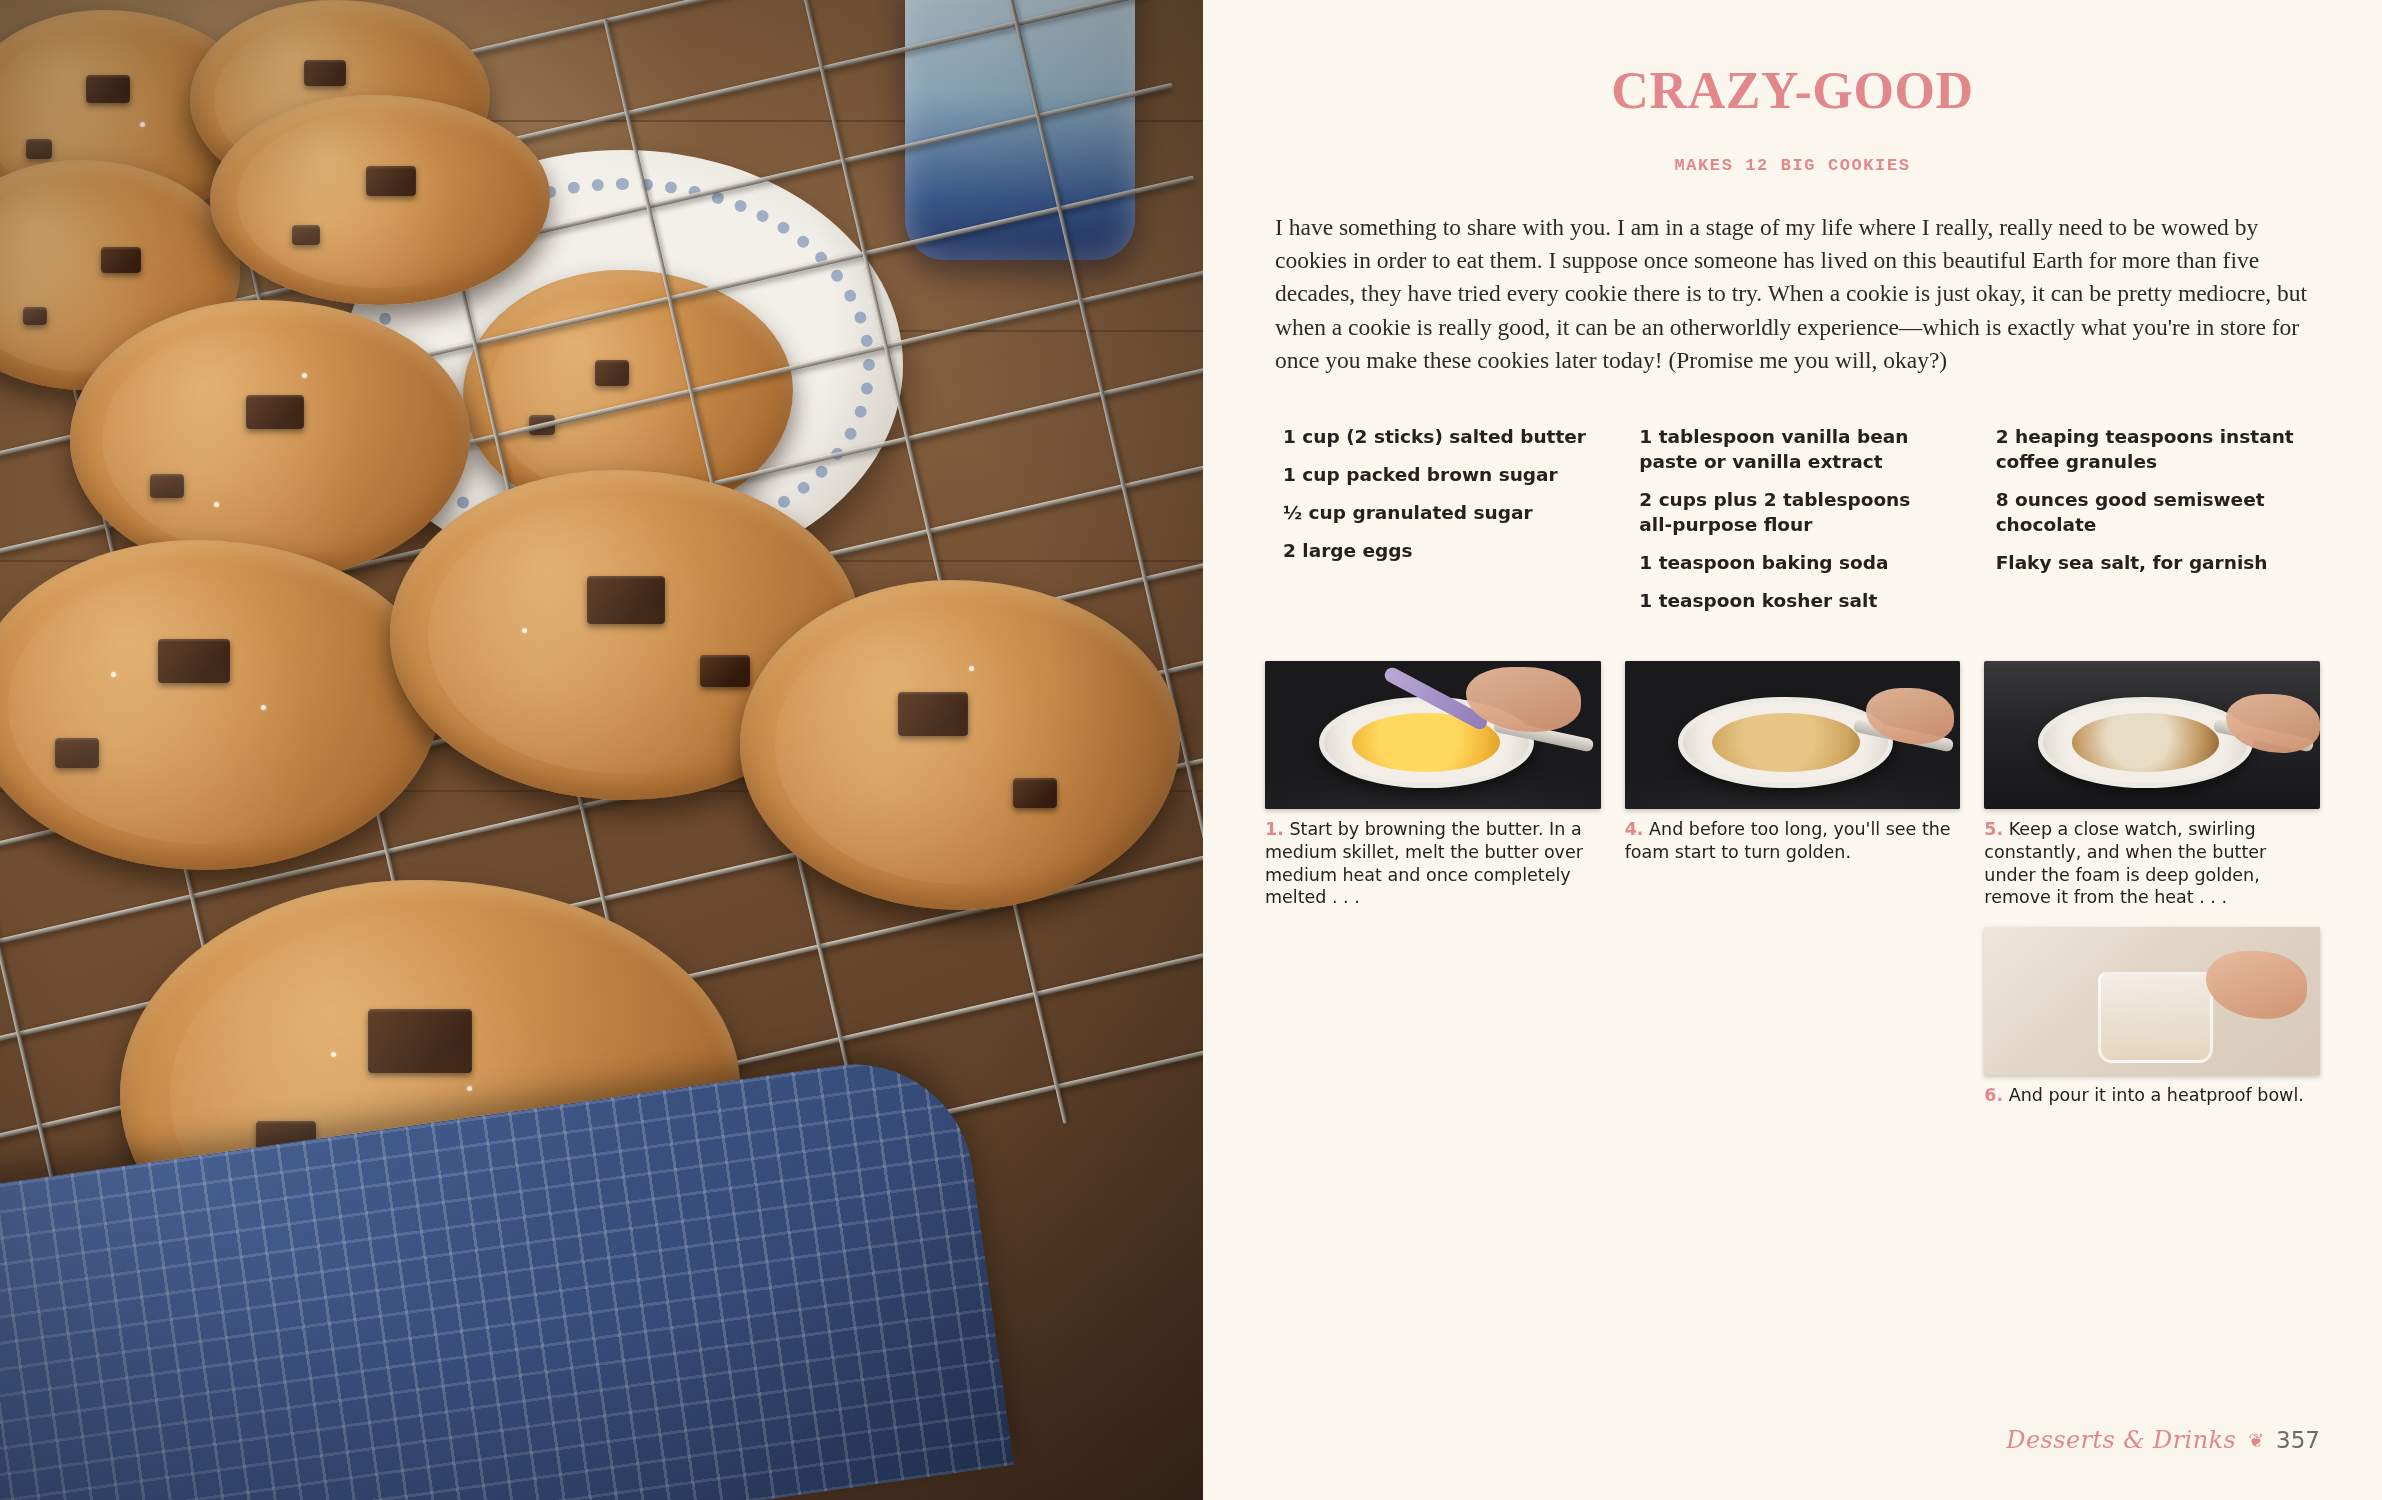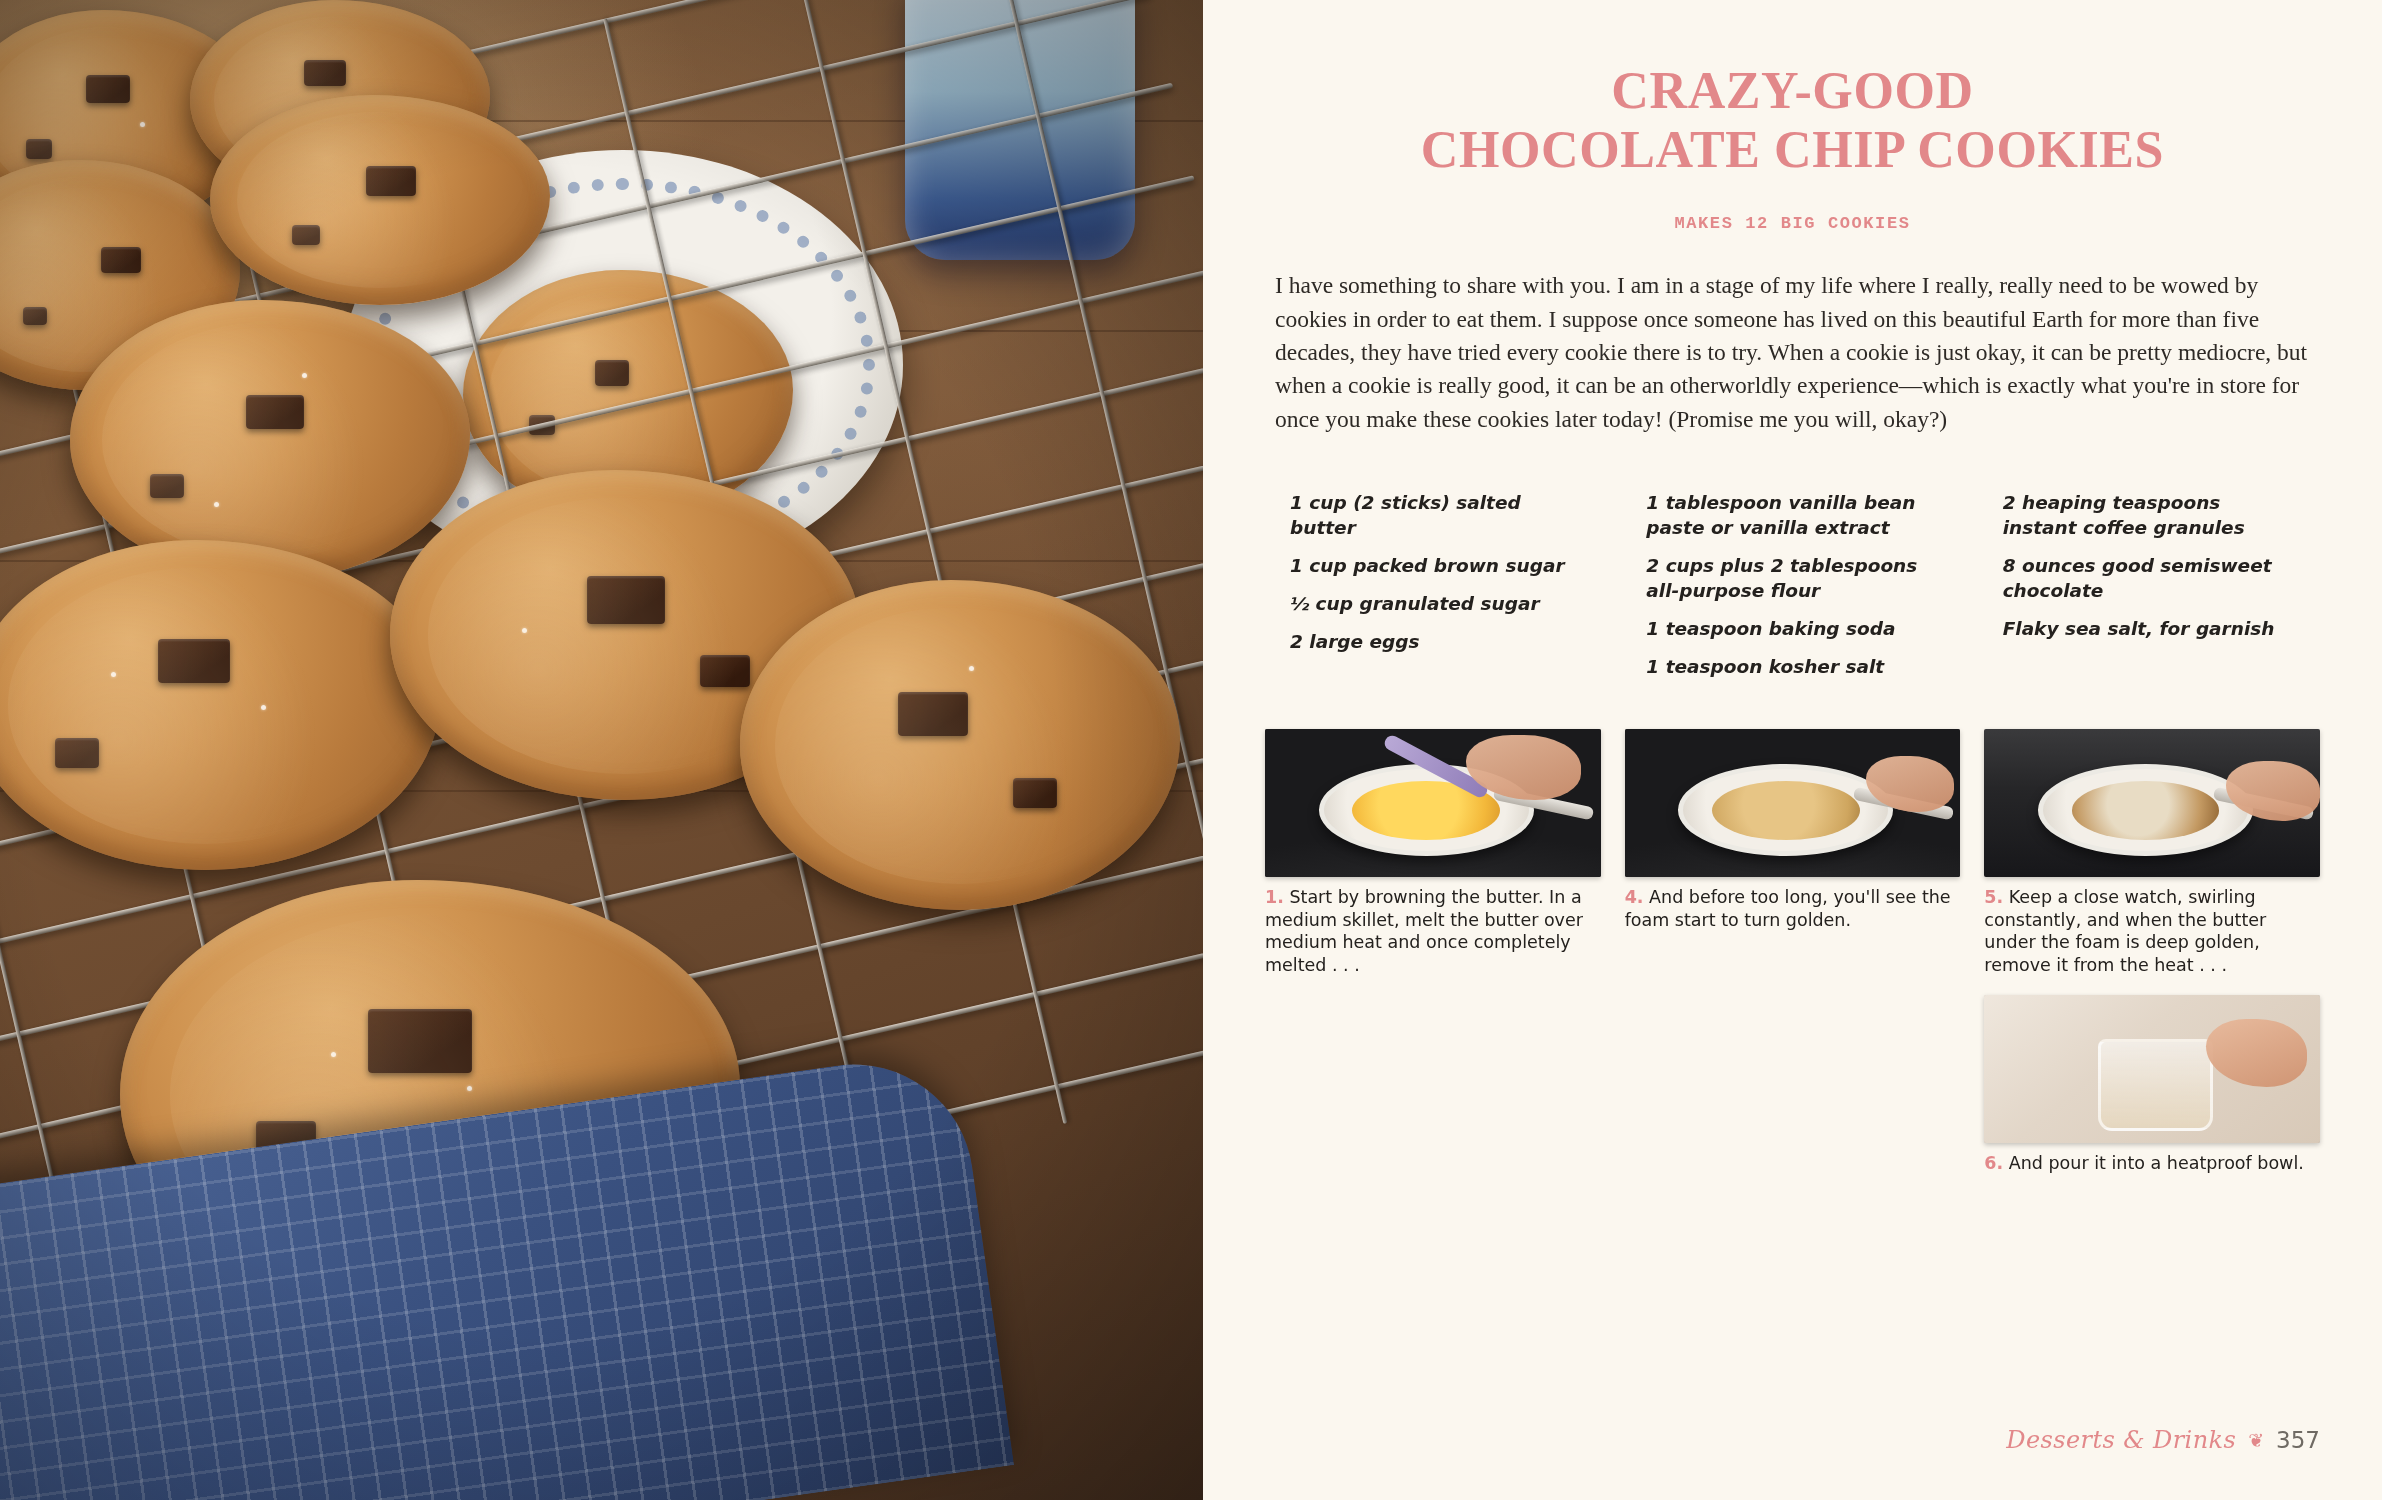--- a/index.html
+++ b/index.html
@@ -127,21 +127,21 @@
   }
   .ingredients {
     display: flex; gap: 34px; margin: 40px 10px 0 10px;
   }
   .ing-col { flex: 1; }
   .ing-col li {
     list-style: none; font-size: 18.5px; line-height: 1.35;
     color: #24211e; margin-bottom: 13px; font-weight: bold;
     font-family: "DejaVu Sans", sans-serif;
   }
-  .ing-col ul { margin: 15px; padding: 0; font-style: italic; }
+  .ing-col ul { margin: 8px; padding: 0; }
 
   .steps { margin-top: 34px; display: flex; gap: 24px; }
   .steps-col { flex: 1; }
   .step { margin-bottom: 18px; }
   .step-photo {
     width: 100%; height: 148px; border-radius: 2px; position: relative; overflow: hidden;
     box-shadow: 0 2px 5px rgba(0,0,0,0.22);
     background: linear-gradient(160deg, #cfcac3, #a5a09a);
   }
   .stove {
@@ -303,21 +303,20 @@
     </div>
 
     <div class="cloth"></div>
     <div class="vignette"></div>
   </div>
 
   <div class="text-page">
 
     <h1 class="title">
       <span>CRAZY-GOOD</span><br>
-      <span>CHOCOLATE CHIP COOKIES</span>
     </h1>
 
     <div class="makes">MAKES 12 BIG COOKIES</div>
 
     <p class="intro">I have something to share with you. I am in a stage of my life where I really, really need to be wowed by cookies in order to eat them. I suppose once someone has lived on this beautiful Earth for more than five decades, they have tried every cookie there is to try. When a cookie is just okay, it can be pretty mediocre, but when a cookie is really good, it can be an otherworldly experience—which is exactly what you're in store for once you make these cookies later today! (Promise me you will, okay?)</p>
 
     <div class="ingredients">
       <div class="ing-col">
         <ul>
           <li>1 cup (2 sticks) salted butter</li>

